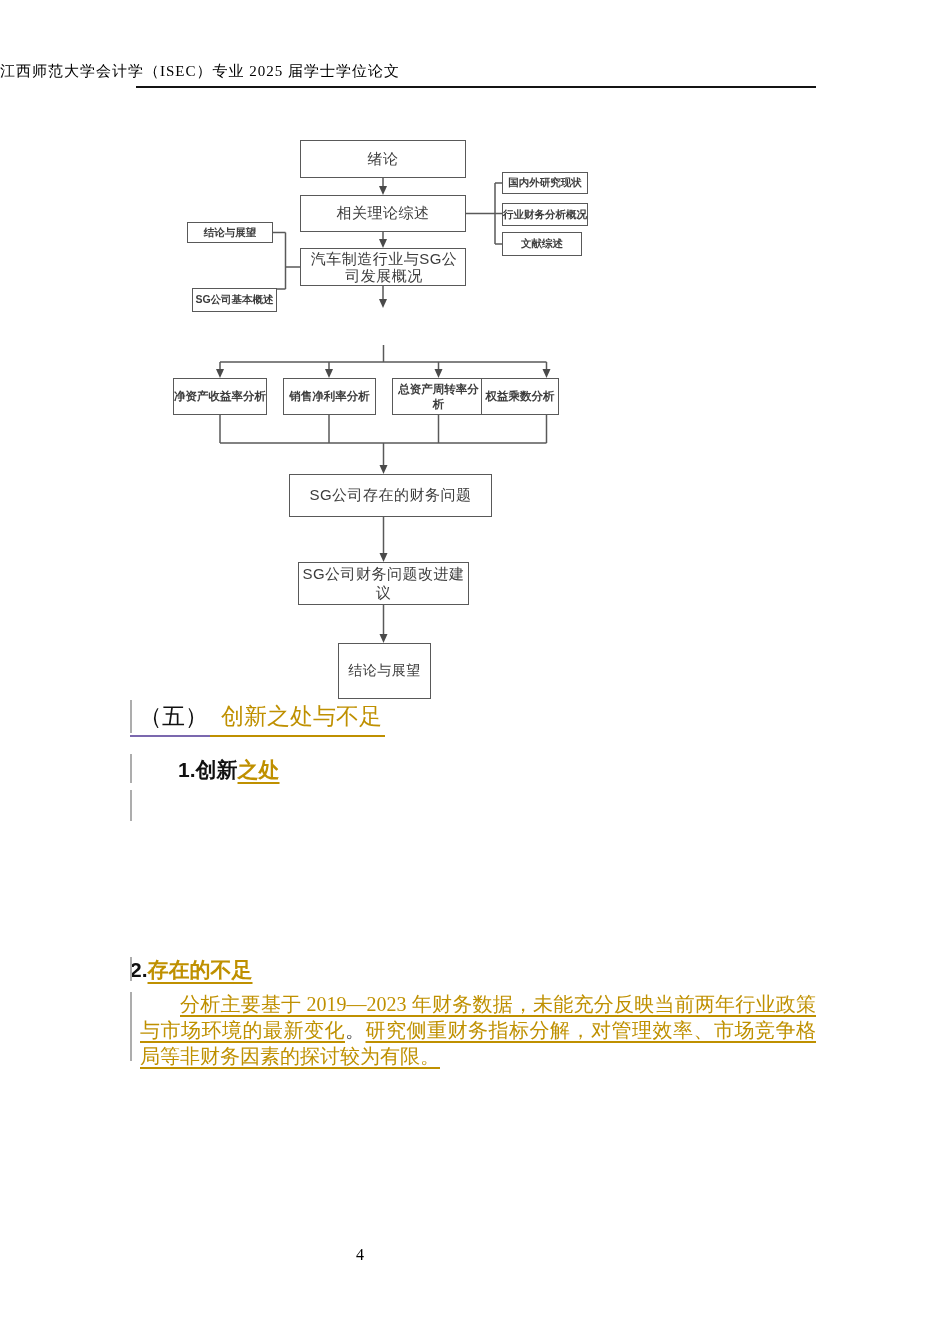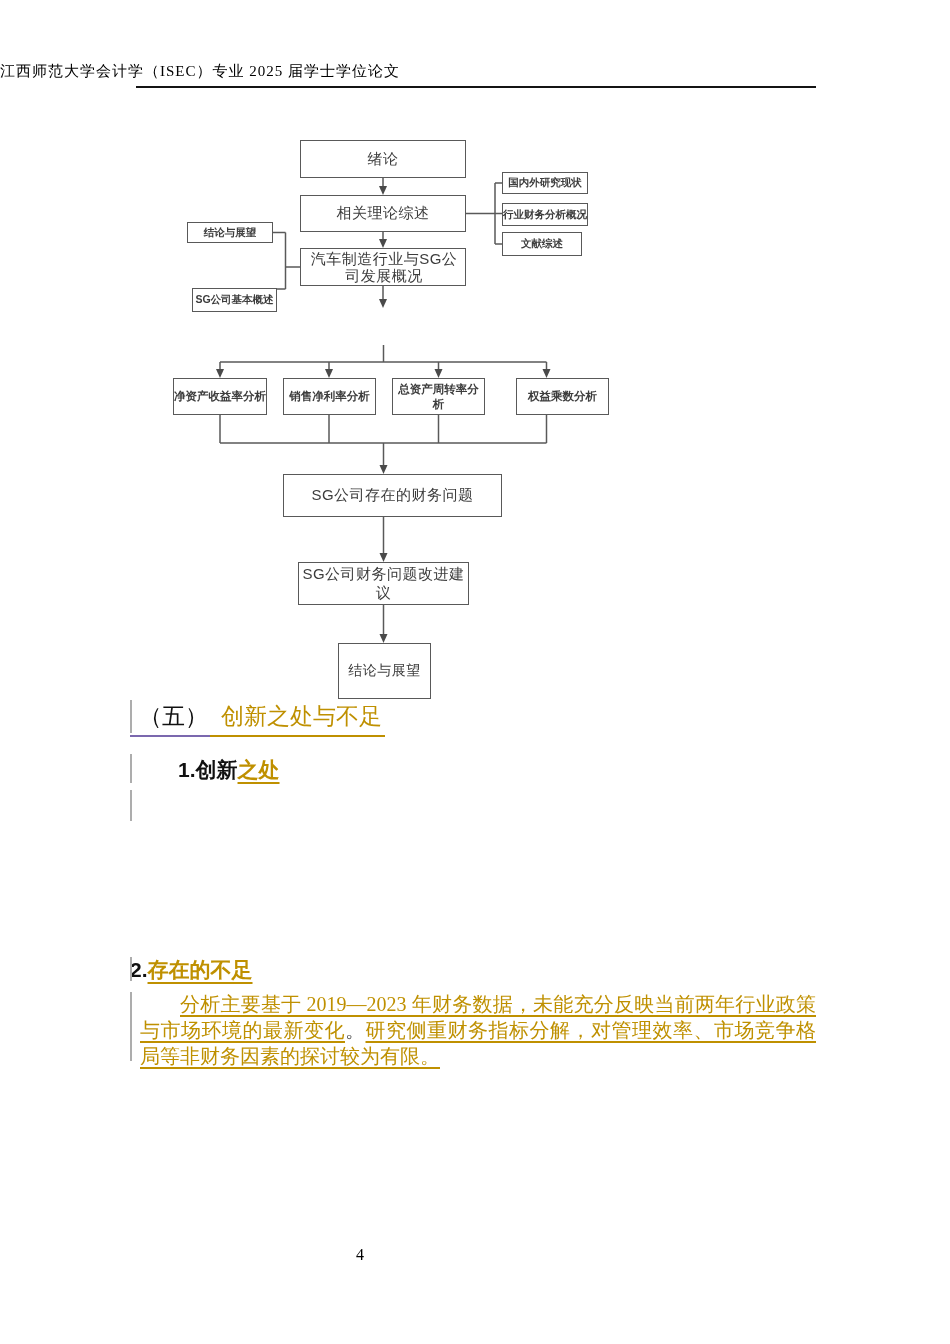--- a/index.html
+++ b/index.html
@@ -112,23 +112,23 @@
     </g>
   </svg>
 
   <div class="node main" style="left:300px;top:140px;width:166px;height:38px;">绪论</div>
   <div class="node main" style="left:300px;top:195px;width:166px;height:37px;">相关理论综述</div>
   <div class="node main wrap2" style="left:300px;top:248px;width:166px;height:38px;padding-left:8px;">汽车制造行业与SG公司发展概况</div>
 
   <div class="node mid" style="left:173px;top:378px;width:94px;height:37px;">净资产收益率分析</div>
   <div class="node mid" style="left:283px;top:378px;width:93px;height:37px;">销售净利率分析</div>
   <div class="node mid" style="left:392px;top:378px;width:93px;height:37px;">总资产周转率分析</div>
-  <div class="node mid" style="left:516px;top:378px;width:93px;height:37px;">权益乘数分析</div>
+  <div class="node mid" style="left:481px;top:378px;width:78px;height:37px;">权益乘数分析</div>
 
-  <div class="node main" style="left:283px;top:474px;width:219px;height:43px;">SG公司存在的财务问题</div>
+  <div class="node main" style="left:289px;top:474px;width:203px;height:43px;">SG公司存在的财务问题</div>
   <div class="node main" style="left:298px;top:562px;width:171px;height:43px;">SG公司财务问题改进建议</div>
   <div class="node main" style="left:338px;top:643px;width:93px;height:56px;font-size:14px;">结论与展望</div>
 
   <div class="node small" style="left:502px;top:172px;width:86px;height:22px;">国内外研究现状</div>
   <div class="node small" style="left:502px;top:203px;width:86px;height:23px;">行业财务分析概况</div>
   <div class="node small" style="left:502px;top:232px;width:80px;height:24px;">文献综述</div>
   <div class="node small" style="left:187px;top:222px;width:86px;height:21px;">结论与展望</div>
   <div class="node small" style="left:192px;top:268px;width:85px;height:24px;margin-top:20px;">SG公司基本概述</div>
 
   <div class="sec-heading">

